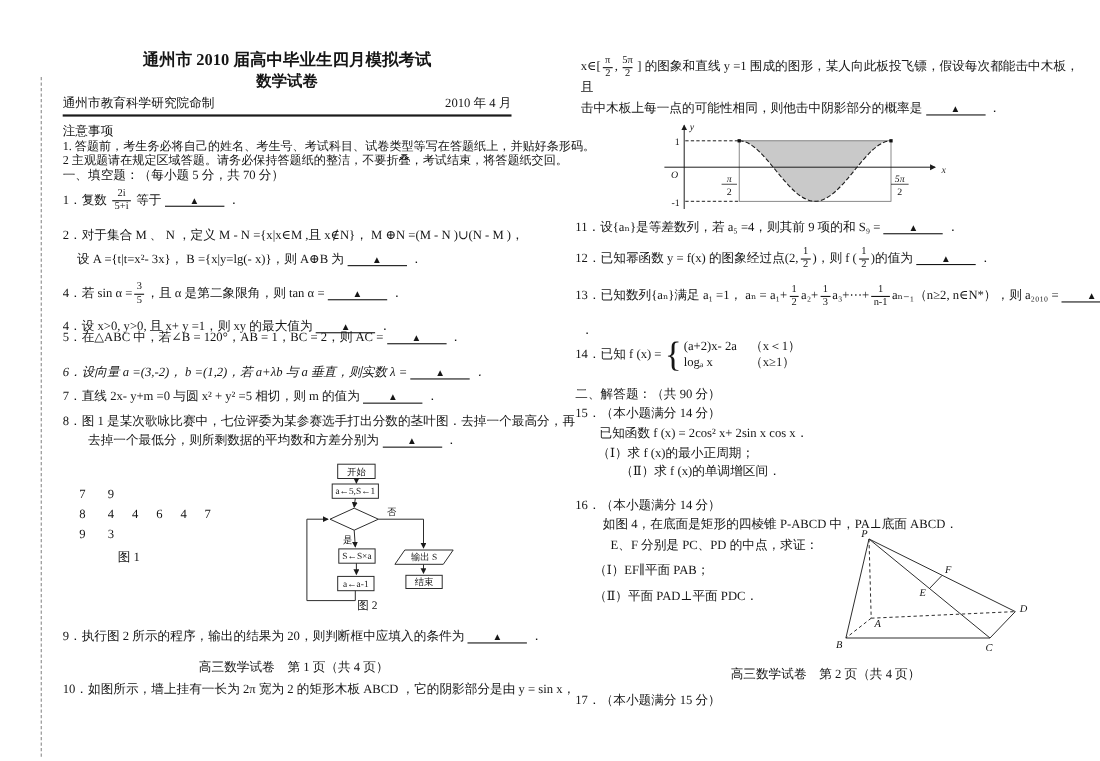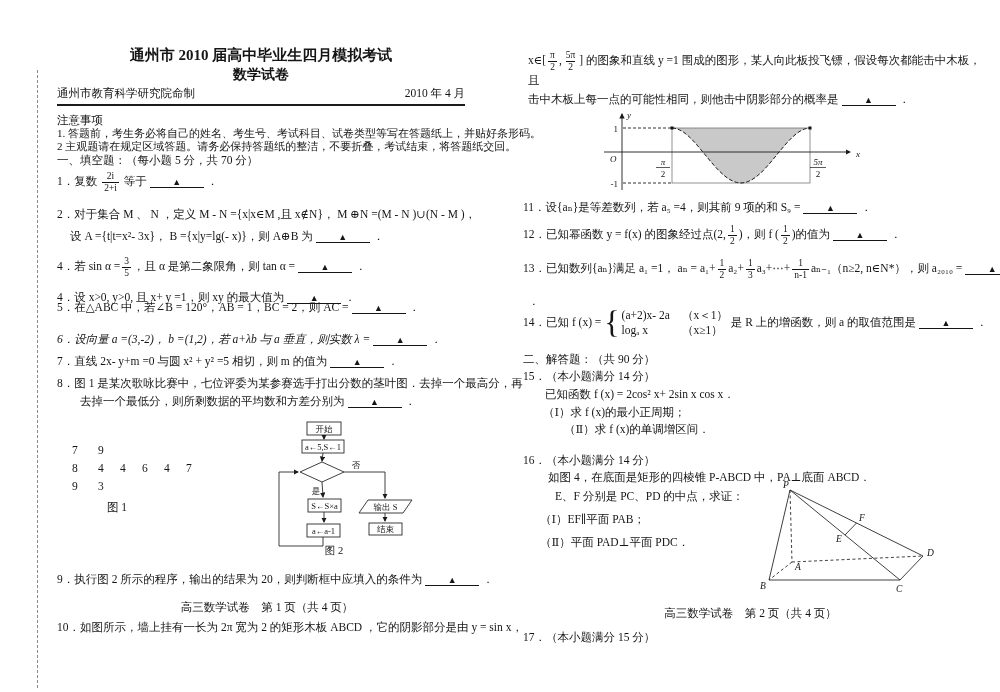--- a/index.html
+++ b/index.html
@@ -44,21 +44,21 @@
   <span>2010 年 4 月</span>
 </div>
 
 <div class="line" style="left:57px;top:113px;">注意事项</div>
 <div class="line" style="left:57px;top:126px;font-size:11px;">1. 答题前，考生务必将自己的姓名、考生号、考试科目、试卷类型等写在答题纸上，并贴好条形码。</div>
 <div class="line" style="left:57px;top:139px;font-size:11px;">2 主观题请在规定区域答题。请务必保持答题纸的整洁，不要折叠，考试结束，将答题纸交回。</div>
 <div class="line" style="left:57px;top:153px;">一、填空题：（每小题 5 分，共 70 分）</div>
 
 <div class="line" style="left:57px;top:171px;"><span>1．复数 </span><span class="frac">
       <span class="fn">2i</span>
-      <span class="fd">2+i</span>
+      <span class="fd">5+i</span>
     </span><span> 等于</span><span class="blank">▲</span><span>．</span></div>
 <div class="line" style="left:57px;top:207px;"><span>2．对于集合 M 、 N ，定义 M - N ={x|x∈M ,且 x∉N}， M ⊕N =(M - N )∪(N - M )，</span></div>
 <div class="line" style="left:70px;top:229px;"><span>设 A ={t|t=x²- 3x}， B ={x|y=lg(- x)}，则 A⊕B 为</span><span class="blank">▲</span><span>．</span></div>
 <div class="line" style="left:57px;top:256px;"><span>4．若 sin α =</span><span class="frac">
       <span class="fn">3</span>
       <span class="fd">5</span>
     </span><span>，且 α 是第二象限角，则 tan α =</span><span class="blank">▲</span><span>．</span></div>
 <div class="line" style="left:57px;top:290px;"><span>4．设 x&gt;0, y&gt;0, 且 x+ y =1，则 xy 的最大值为</span><span class="blank">▲</span><span>．</span></div>
 <div class="line" style="left:57px;top:300px;"><span>5．在△ABC 中，若∠B = 120°，AB = 1，BC = 2，则 AC =</span><span class="blank">▲</span><span>．</span></div>
 <div class="line" style="left:57px;top:332px;font-style:italic;"><span>6．设向量 a =(3,-2)， b =(1,2)，若 a+λb 与 a 垂直，则实数 λ =</span><span class="blank">▲</span><span>．</span></div>
@@ -176,21 +176,20 @@
   <span>14．已知 f (x) =</span>
   <span class="pw">
     <span class="pw-brace">{</span>
     <span class="pw-grid">
       <span>(a+2)x- 2a</span>
       <span>（x＜1）</span>
       <span>logₐ x</span>
       <span>（x≥1）</span>
     </span>
   </span>
-  <span><span>是 R 上的增函数，则 a 的取值范围是</span><span class="blank">▲</span><span>．</span></span>
 </div>
 
 <div class="line" style="left:523px;top:352px;">二、解答题：（共 90 分）</div>
 <div class="line" style="left:523px;top:369px;">15．（本小题满分 14 分）</div>
 <div class="line" style="left:545px;top:387px;">已知函数 f (x) = 2cos² x+ 2sin x cos x．</div>
 <div class="line" style="left:543px;top:405px;">（Ⅰ）求 f (x)的最小正周期；</div>
 <div class="line" style="left:564px;top:422px;">（Ⅱ）求 f (x)的单调增区间．</div>
 <div class="line" style="left:523px;top:453px;">16．（本小题满分 14 分）</div>
 <div class="line" style="left:548px;top:470px;">如图 4，在底面是矩形的四棱锥 P-ABCD 中，PA⊥底面 ABCD．</div>
 <div class="line" style="left:555px;top:489px;">E、F 分别是 PC、PD 的中点，求证：</div>

